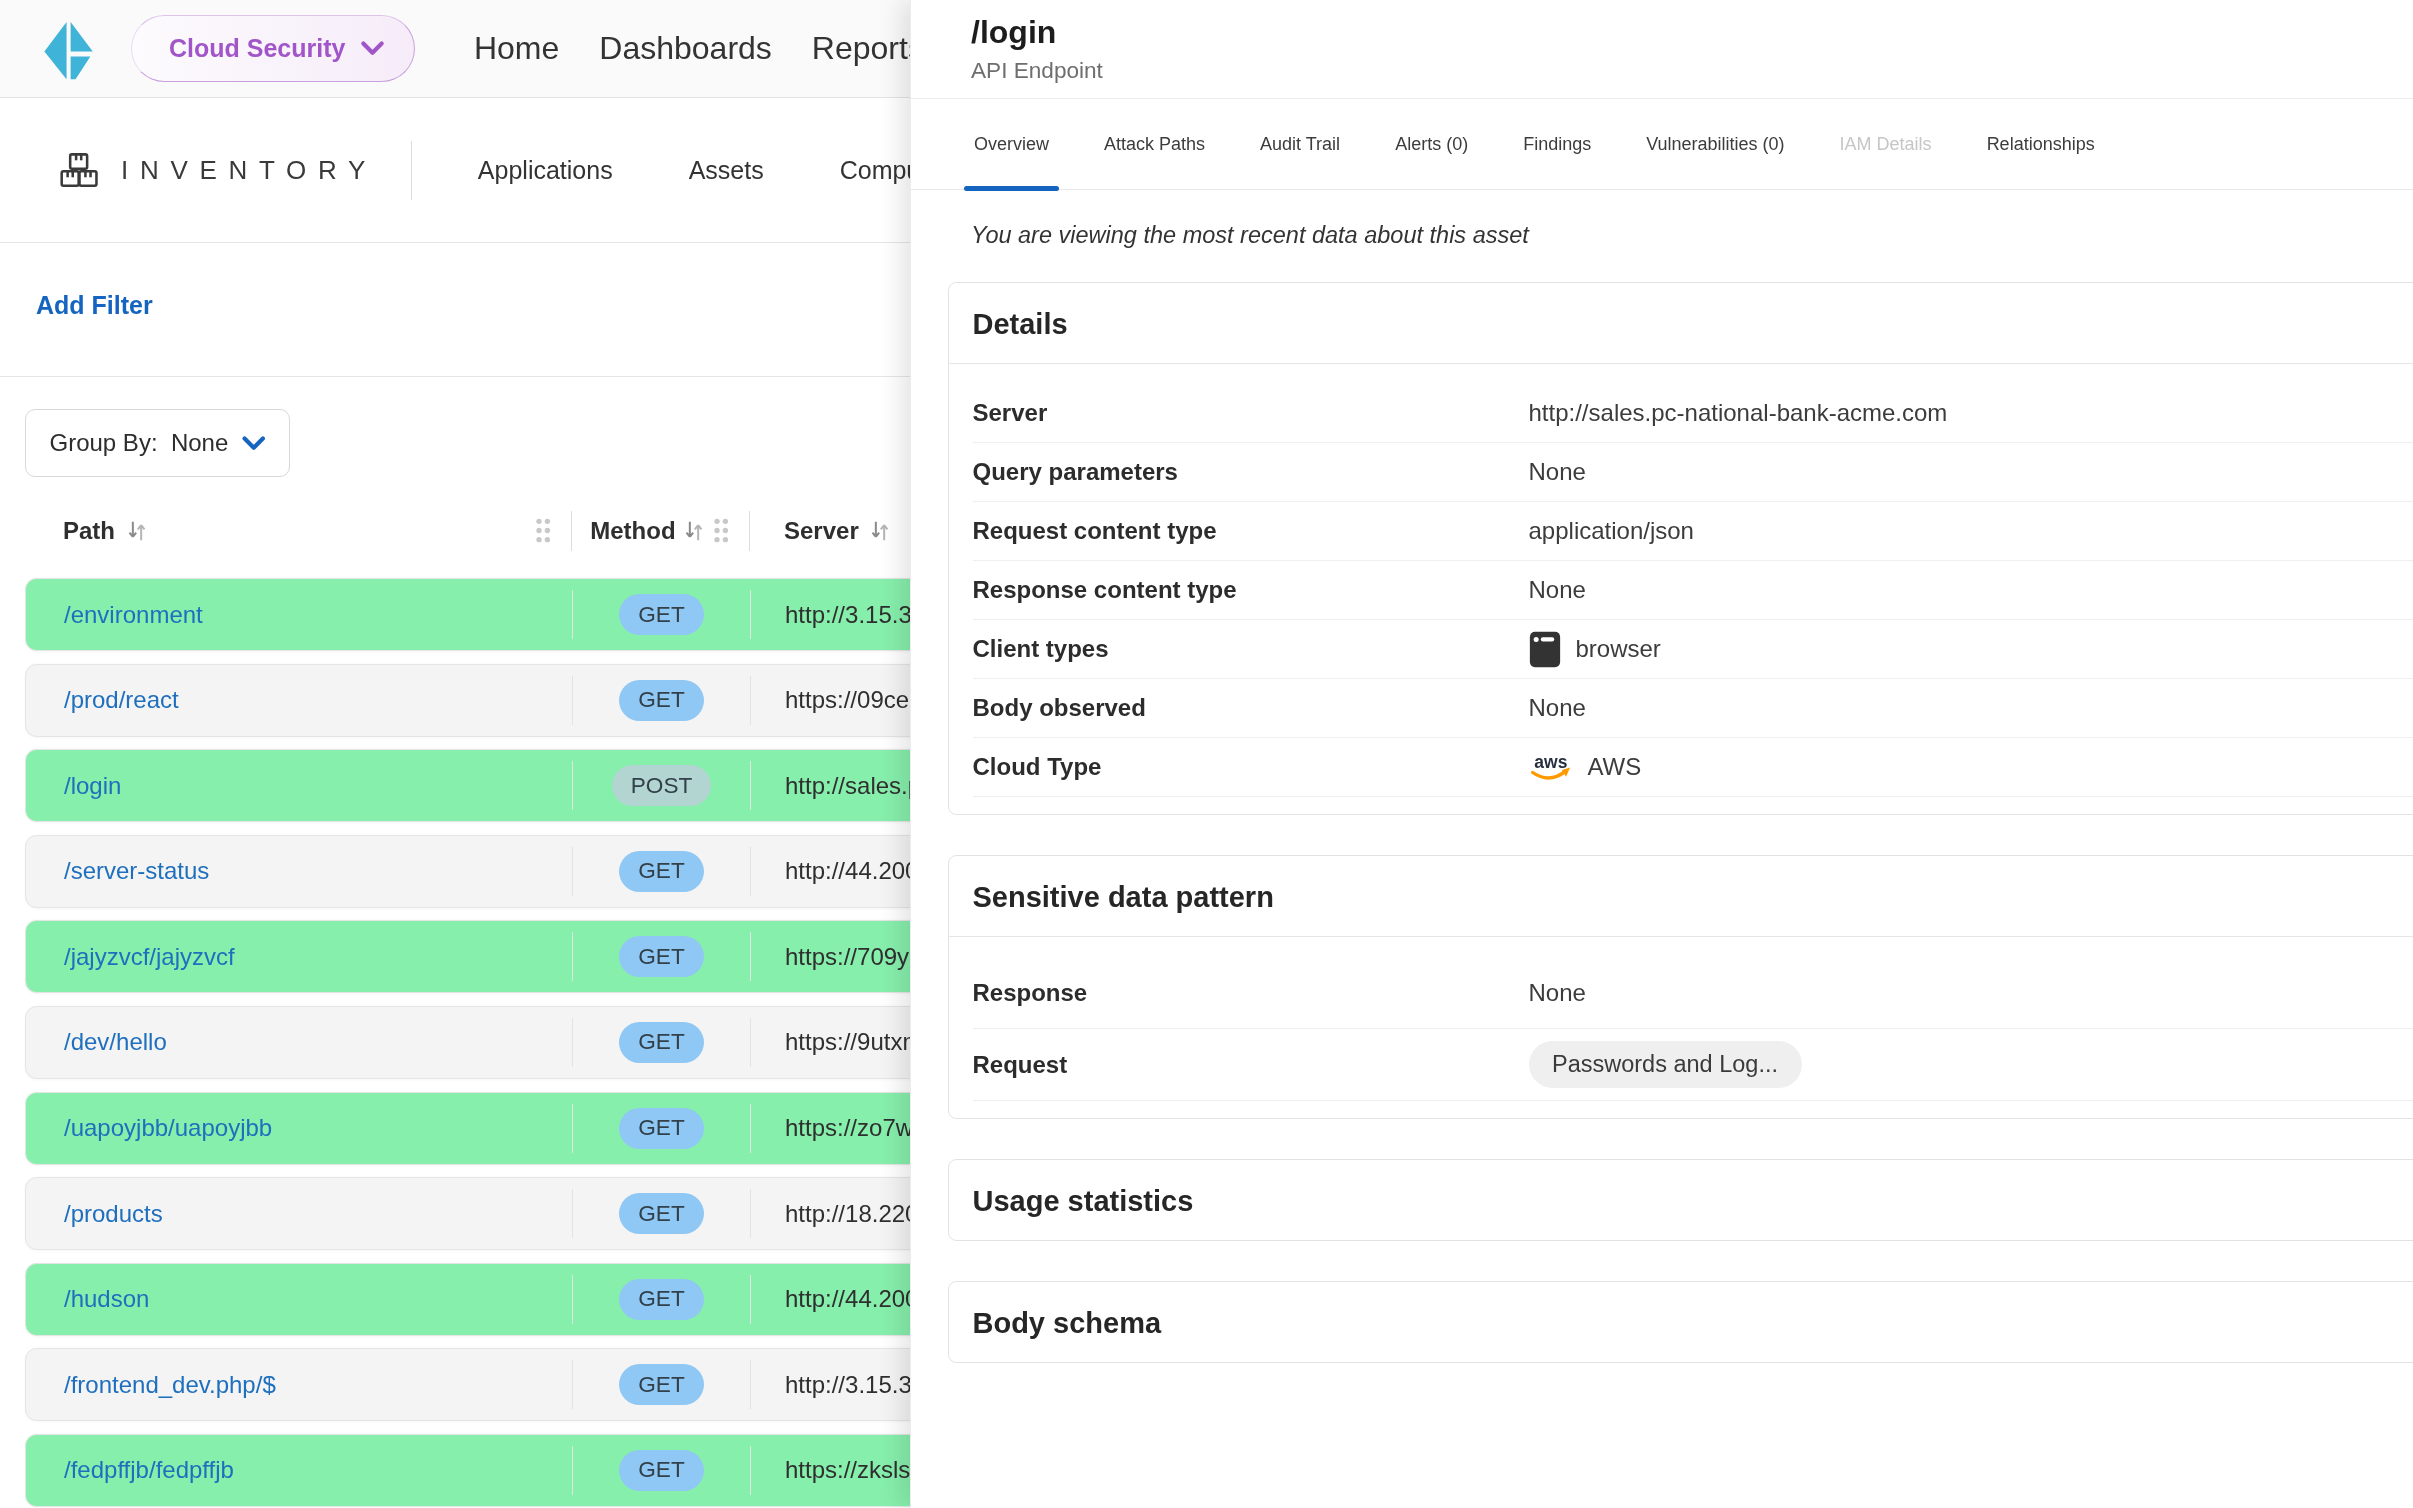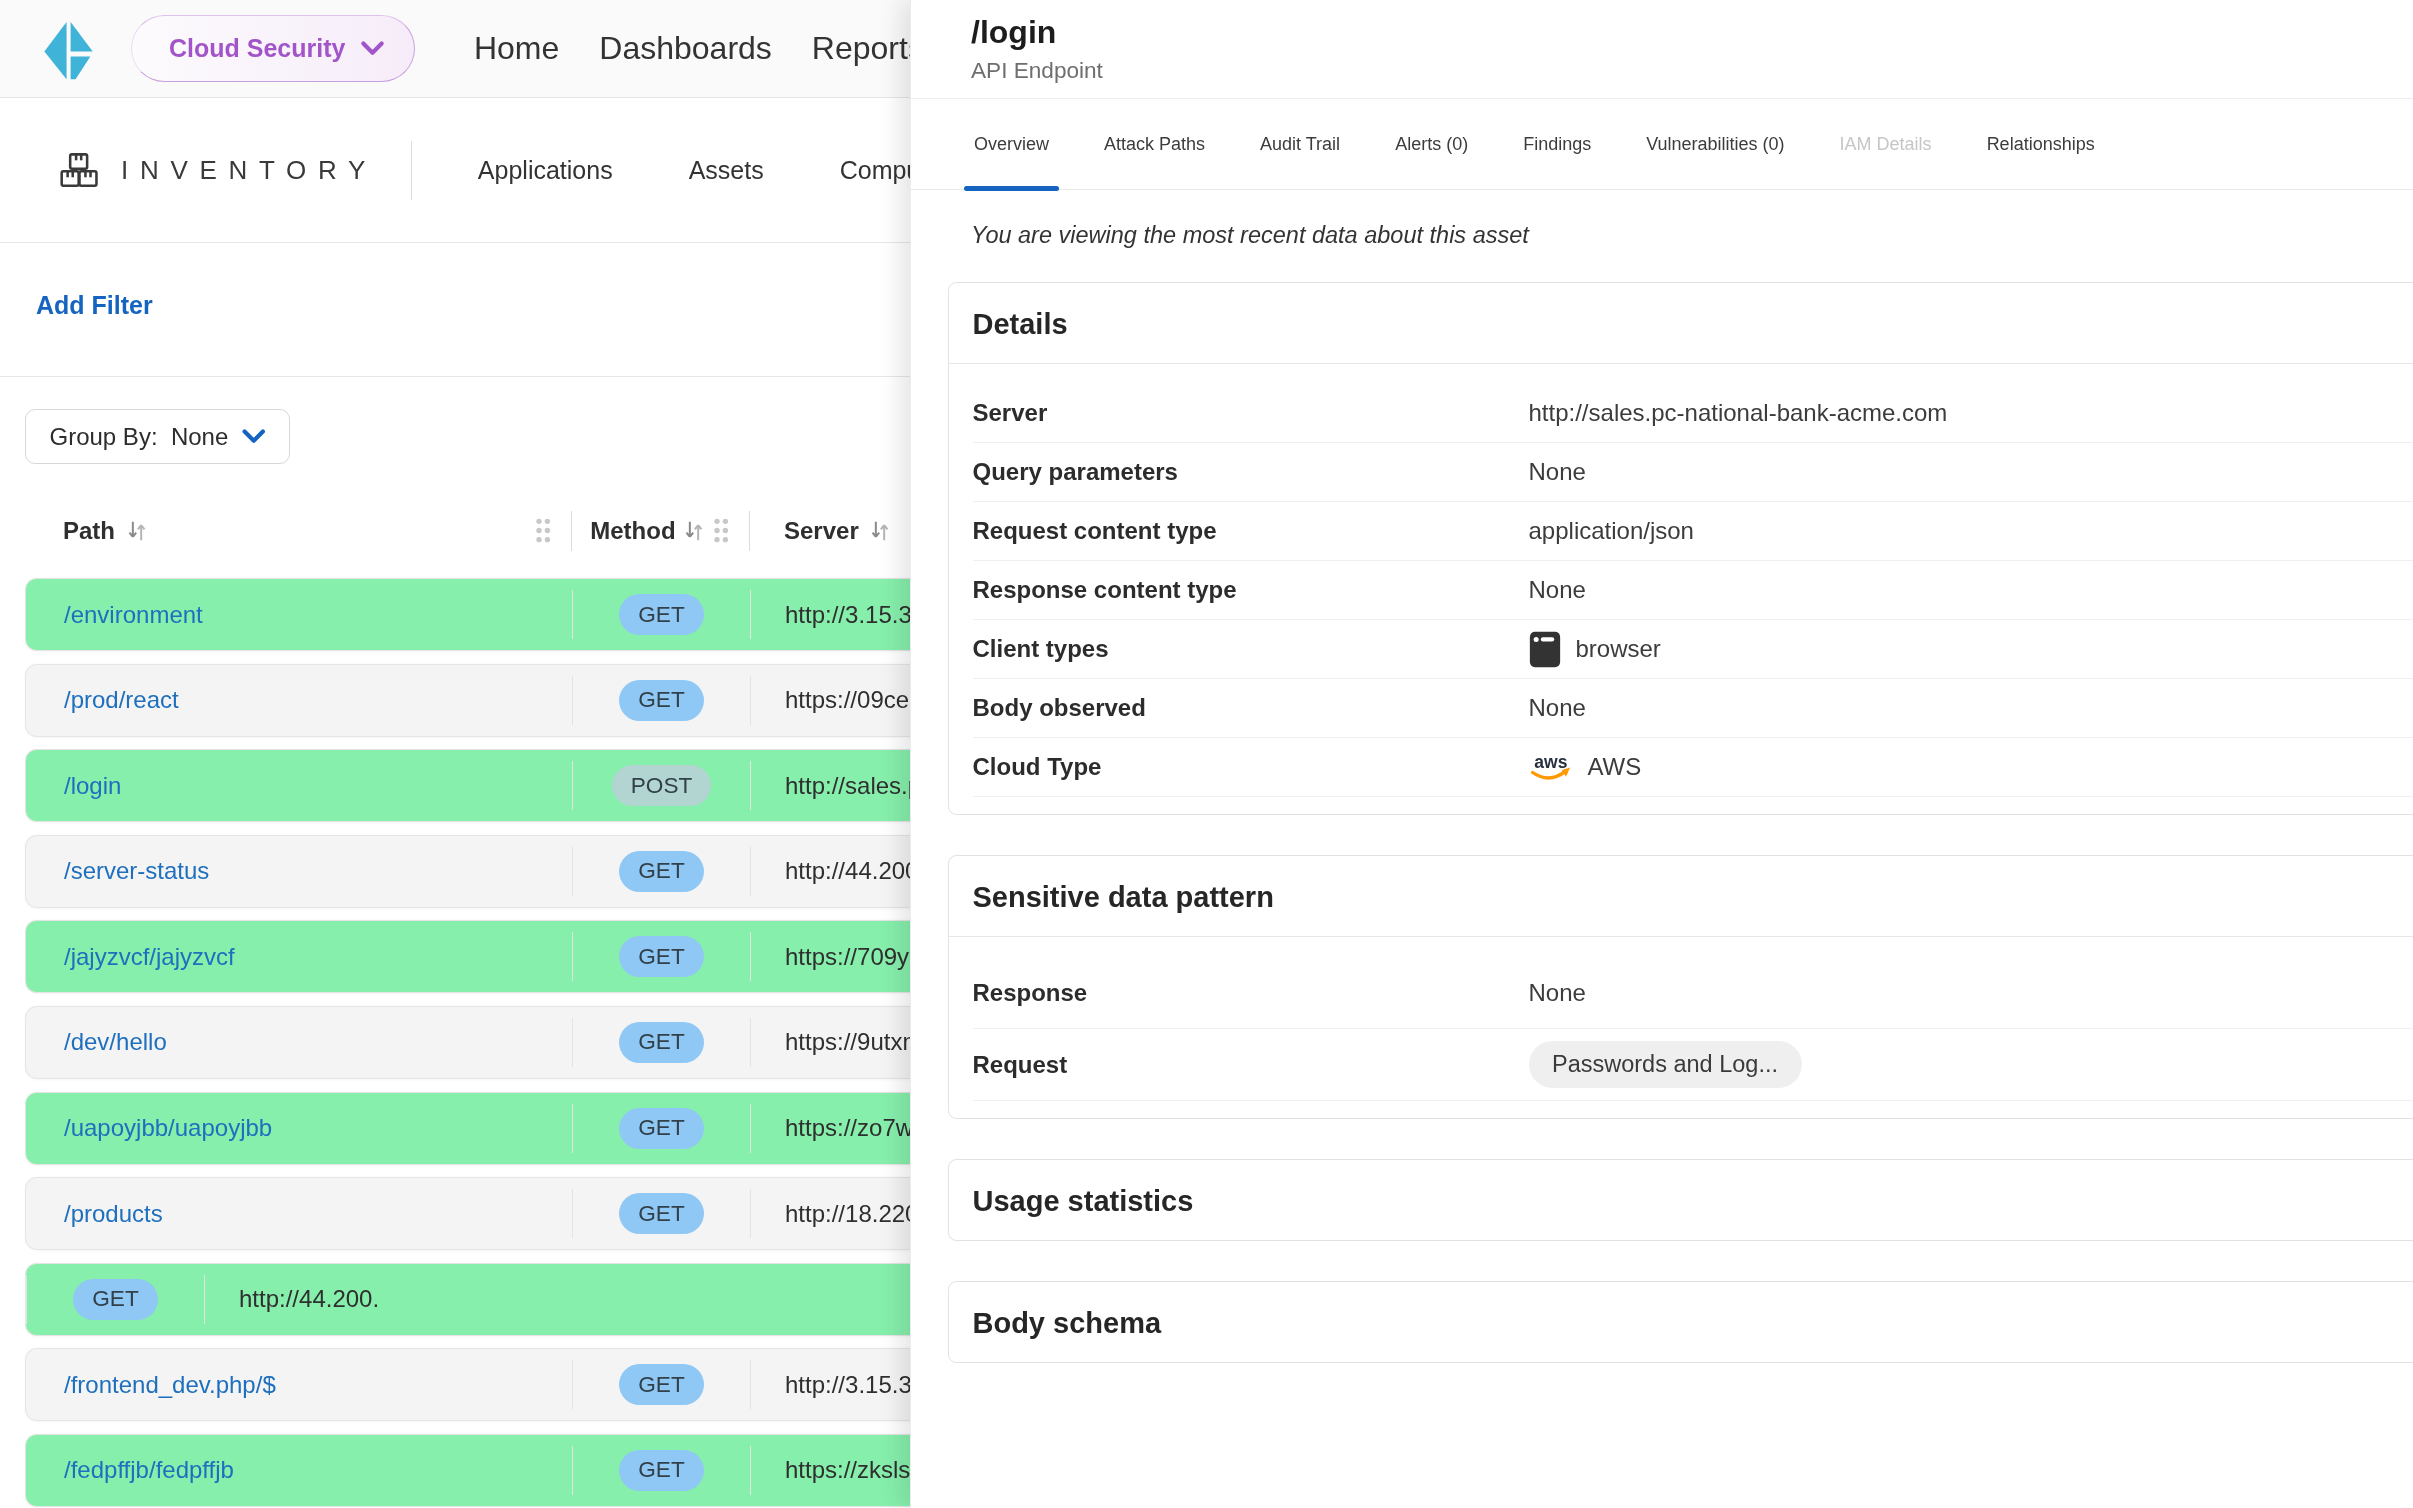--- a/index.html
+++ b/index.html
@@ -27,21 +27,21 @@
   .inv-title { display:flex; align-items:center; gap:22px; margin-left:60px; }
   .inv-title .t { font-size:26px; letter-spacing:11.7px; color:#3a3a3a; }
   .inv-vdiv { width:0.8px; background:#dcdcdc; margin:42px 0 42px 34px; }
   .inv-tabs { display:flex; margin-left:34px;gap:12px; }
   .inv-tabs .inv-tab { display:flex; align-items:center; padding:0 32px; font-size:25px; color:#333; cursor:pointer; }
   .inv-tabs .inv-tab.active { align-self:flex-end; height:77px; background:#e3f1fa; border-radius:13.4px 13.4px 0 0; }
 
   
   .filter-row { position:absolute; top:244px; left:0; width:2413px; height:133px; border-bottom:0.8px solid #e6e6e6; }
   .add-filter { position:absolute; left:36px; top:47px; color:#1565c0; font-weight:bold; font-size:25px; cursor:pointer; }
-  .groupby { position:absolute; top:409px; left:25px; height:55px; padding:0 23.5px;
+  .groupby { position:absolute; top:409px; left:25px; height:68px; padding:0 23.5px;
              border:1.7px solid #d8d8d8; border-radius:10px; background:#fff;
              display:flex; align-items:center; gap:13.4px; font-size:24px; color:#2d2d2d; cursor:pointer; }
 
   
   .thead { position:absolute; top:503px; left:25px; width:939px; height:55px;
            display:flex; align-items:center; font-weight:bold; color:#2f2f2f; }
   .th-path { width:546px; padding-left:38px; display:flex; align-items:center; gap:11.7px; }
   .th-method { width:179px; display:flex; align-items:center; justify-content:center; gap:8.4px;
                border-left:0.8px solid #dcdcdc; border-right:0.8px solid #dcdcdc; height:40px; }
   .th-server { flex:1; padding-left:34px; display:flex; align-items:center; gap:11.7px; }
@@ -264,20 +264,23 @@
       <div class="row-card alt">
         <div class="cell-path">
           <a>/products</a>
         </div>
         <div class="cell-method">
           <span class="pill" style="background: rgb(143, 200, 244);">GET</span>
         </div>
         <div class="cell-server">http://18.220.</div>
       </div>
       <div class="row-card">
+        <div class="cell-path">
+          <a>/hudson</a>
+        </div>
         <div class="cell-method">
           <span class="pill" style="background: rgb(143, 200, 244);">GET</span>
         </div>
         <div class="cell-server">http://44.200.</div>
       </div>
       <div class="row-card alt">
         <div class="cell-path">
           <a>/frontend_dev.php/$</a>
         </div>
         <div class="cell-method">

